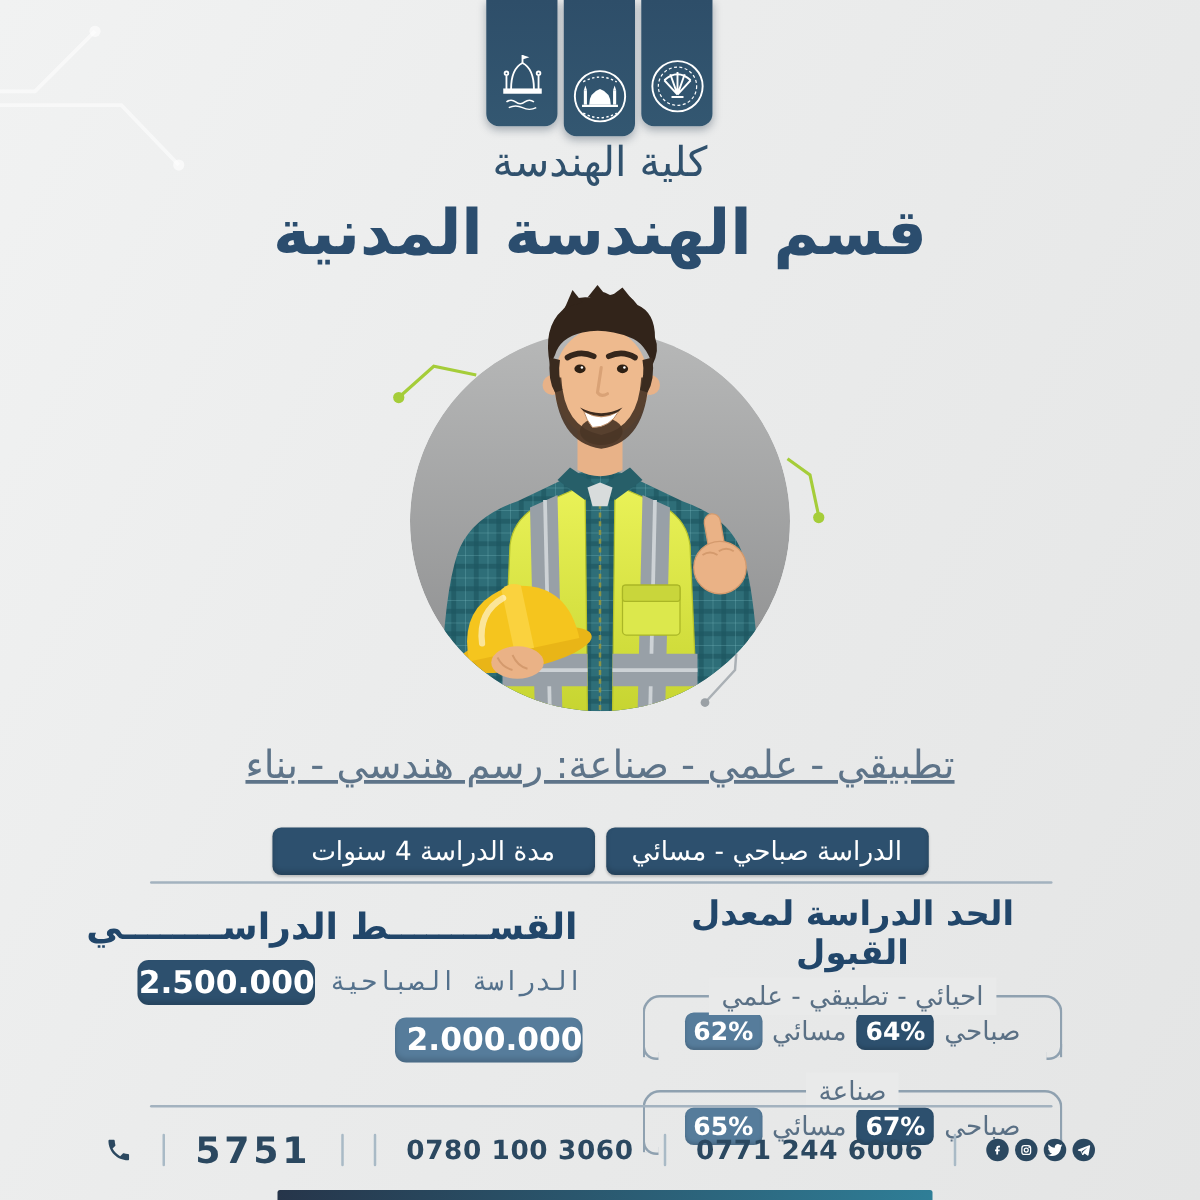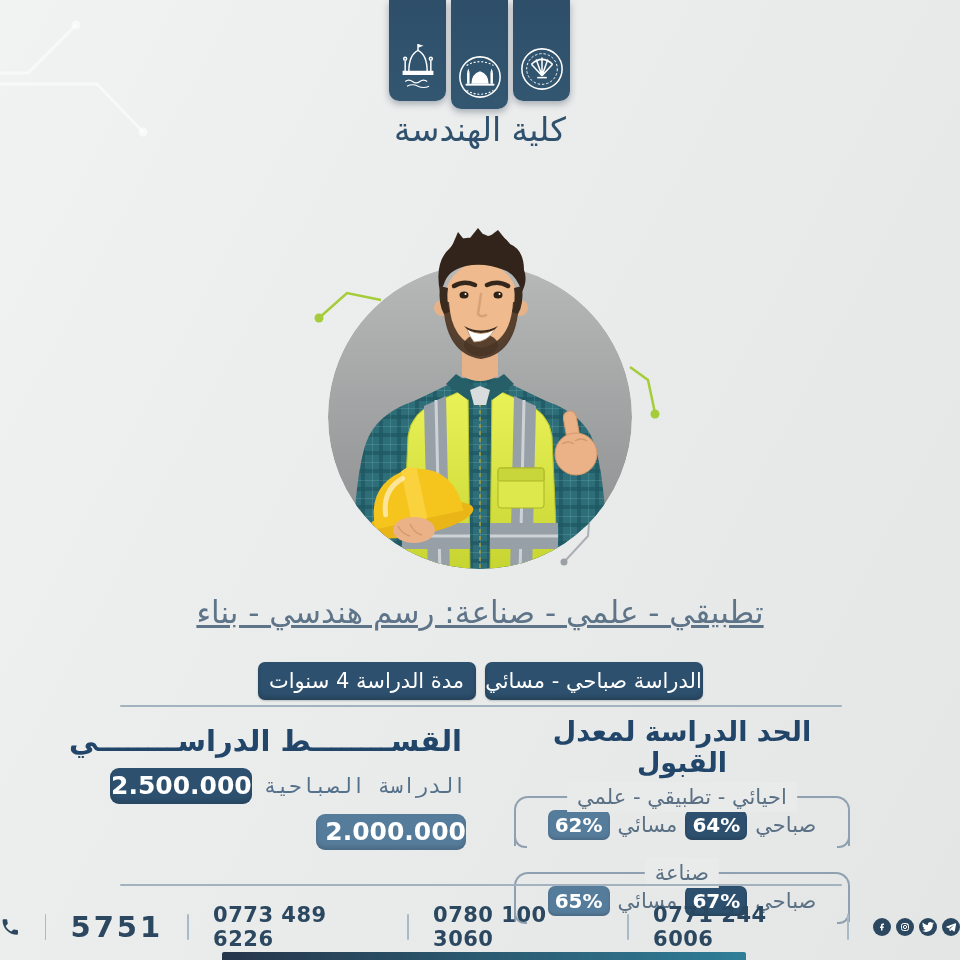--- a/index.html
+++ b/index.html
@@ -19,21 +19,21 @@
   .dept{font-size:50px;font-weight:bold;color:#2b4d6e;margin-top:8px;}
   
   .hero{position:absolute;left:318px;top:228px;width:324px;height:346px;}
   .decor{position:absolute;left:0;top:0;width:960px;height:960px;pointer-events:none;}
   
   .admission{position:absolute;top:574px;width:100%;text-align:center;direction:rtl;}
   .adm1{font-size:26px;font-weight:bold;color:#27496b;}
   .adm2{font-size:31px;color:#5e7489;margin-top:20px;text-decoration:underline;}
   
   .pills{position:absolute;top:662px;width:100%;display:flex;justify-content:center;gap:9px;direction:rtl;}
-  .pill{width:218px;height:38px;line-height:38px;text-align:center;background:#2d506e;color:#fff;
+  .pill{width:258px;height:38px;line-height:38px;text-align:center;background:#2d506e;color:#fff;
     font-size:21px;border-radius:7px;box-shadow:inset 0 -3px 4px rgba(0,0,0,.18),0 1px 2px rgba(0,0,0,.2);}
   
   .hline{position:absolute;left:120px;width:722px;height:2px;background:#a3b2bf;border-radius:2px;}
   .hline.top{top:705px}.hline.bot{top:884px}
   
   .middle{position:absolute;top:714px;left:110px;width:740px;height:168px;display:flex;direction:rtl;justify-content:space-between;}
   .acc-col{width:336px;direction:rtl;}
   .acc-title{font-size:27px;font-weight:bold;color:#21466a;text-align:center;margin-top:2px;}
   .bracket{position:relative;height:48px;margin-top:18px;border:2px solid #8fa1b0;border-bottom:none;border-radius:14px 14px 0 0;}
   .bracket+.bracket{margin-top:26px;}
@@ -128,20 +128,21 @@
           <path d="M24 31 L13 19 M24 31 L18 14 M24 31 L24 12 M24 31 L30 14 M24 31 L35 19"></path>
           <path d="M13 19 Q24 9 35 19"></path>
           <path d="M19 33 H29"></path>
         </g>
       </svg>
     </div>
   </div>
 
   <div class="titles">
     <div class="college">كلية الهندسة</div>
+    <div class="dept">قسم الهندسة المدنية</div>
   </div>
 
   <svg class="hero" viewBox="0 0 324 346">
     <defs>
       <linearGradient id="gbg" x1="0" y1="0" x2="0" y2="1">
         <stop offset="0" stop-color="#b7b8b8"></stop>
           <stop offset="1" stop-color="#8b8c8d"></stop>
       </linearGradient>
       <linearGradient id="vg" x1="0" y1="0" x2="0" y2="1">
         <stop offset="0" stop-color="#eaf258"></stop>
@@ -274,21 +275,20 @@
 
   <div class="hline bot"></div>
 
   <div class="footer">
     <svg width="22" height="22" viewBox="0 0 24 24">
       <path fill="#2b4860" d="M6.62 10.79c1.44 2.83 3.76 5.14 6.59 6.59l2.2-2.2c.27-.27.67-.36 1.02-.24 1.12.37 2.33.57 3.57.57.55 0 1 .45 1 1V20c0 .55-.45 1-1 1-9.39 0-17-7.61-17-17 0-.55.45-1 1-1h3.5c.55 0 1 .45 1 1 0 1.25.2 2.45.57 3.57.11.35.03.74-.25 1.02l-2.2 2.2z"></path>
     </svg>
     <div class="sep"></div>
     <span class="short-num">5751</span>
     <div class="sep"></div>
-    <span class="phone-num">0773 489 6226</span>
     <div class="sep"></div>
     <span class="phone-num">0780 100 3060</span>
     <div class="sep"></div>
     <span class="phone-num">0771 244 6006</span>
     <div class="sep"></div>
     <div class="socials">
       <div class="soc">
         <svg width="12" height="12" viewBox="0 0 24 24">
             <path fill="#ffffff" d="M14 8h2V5h-2.5C11 5 10 6.9 10 8.8V11H8v3h2v5h3v-5h2.3l.4-3H13V9c0-.6.4-1 1-1z"></path>
           </svg>

